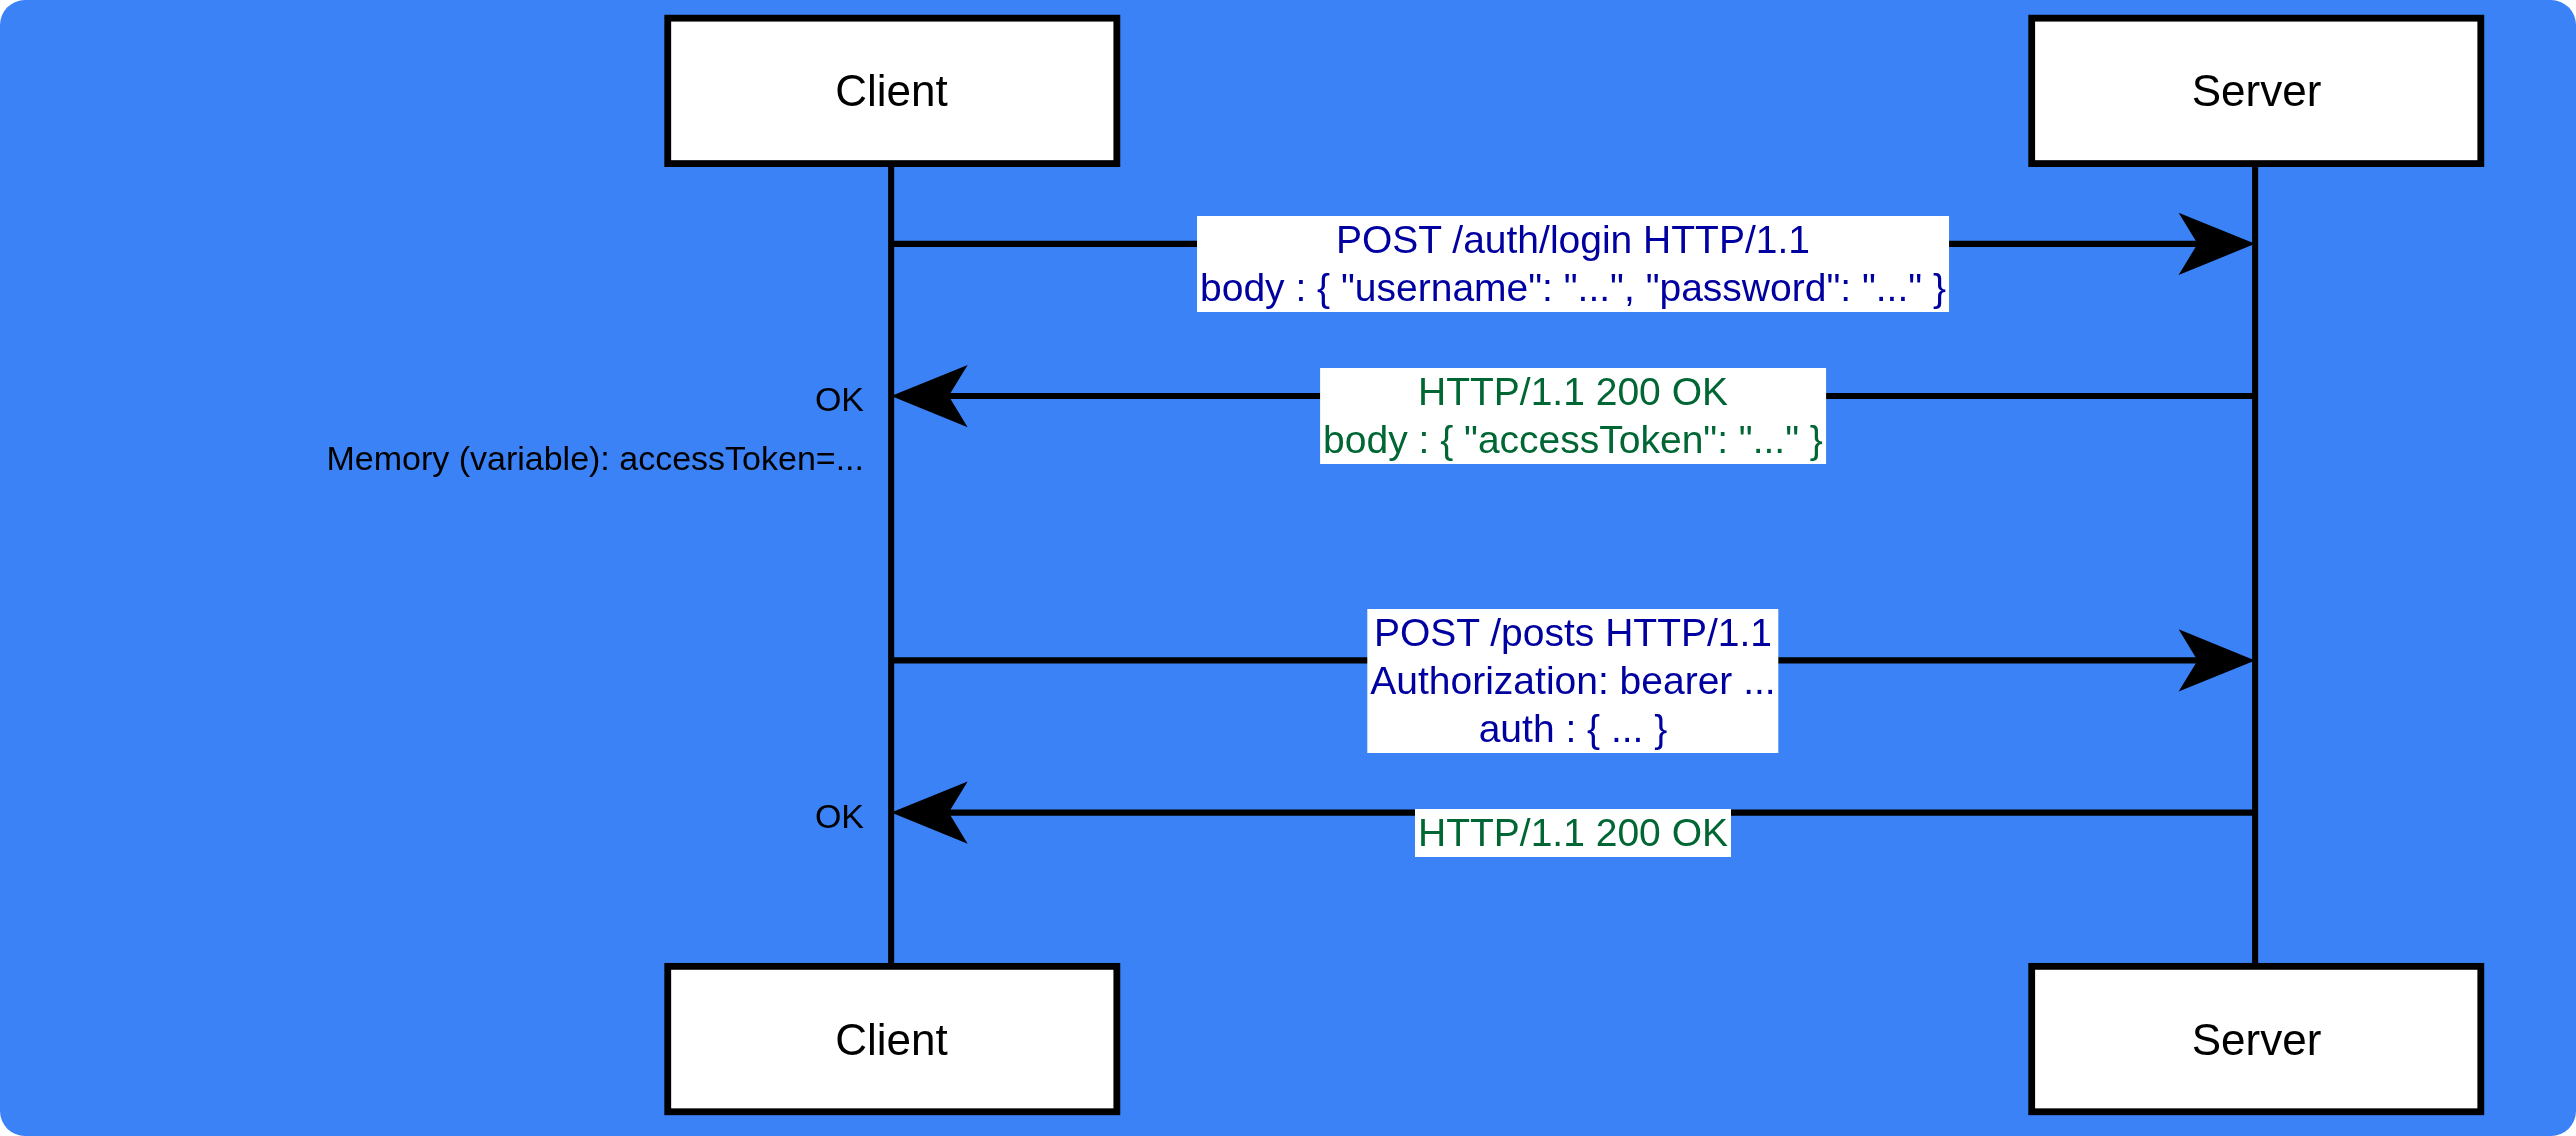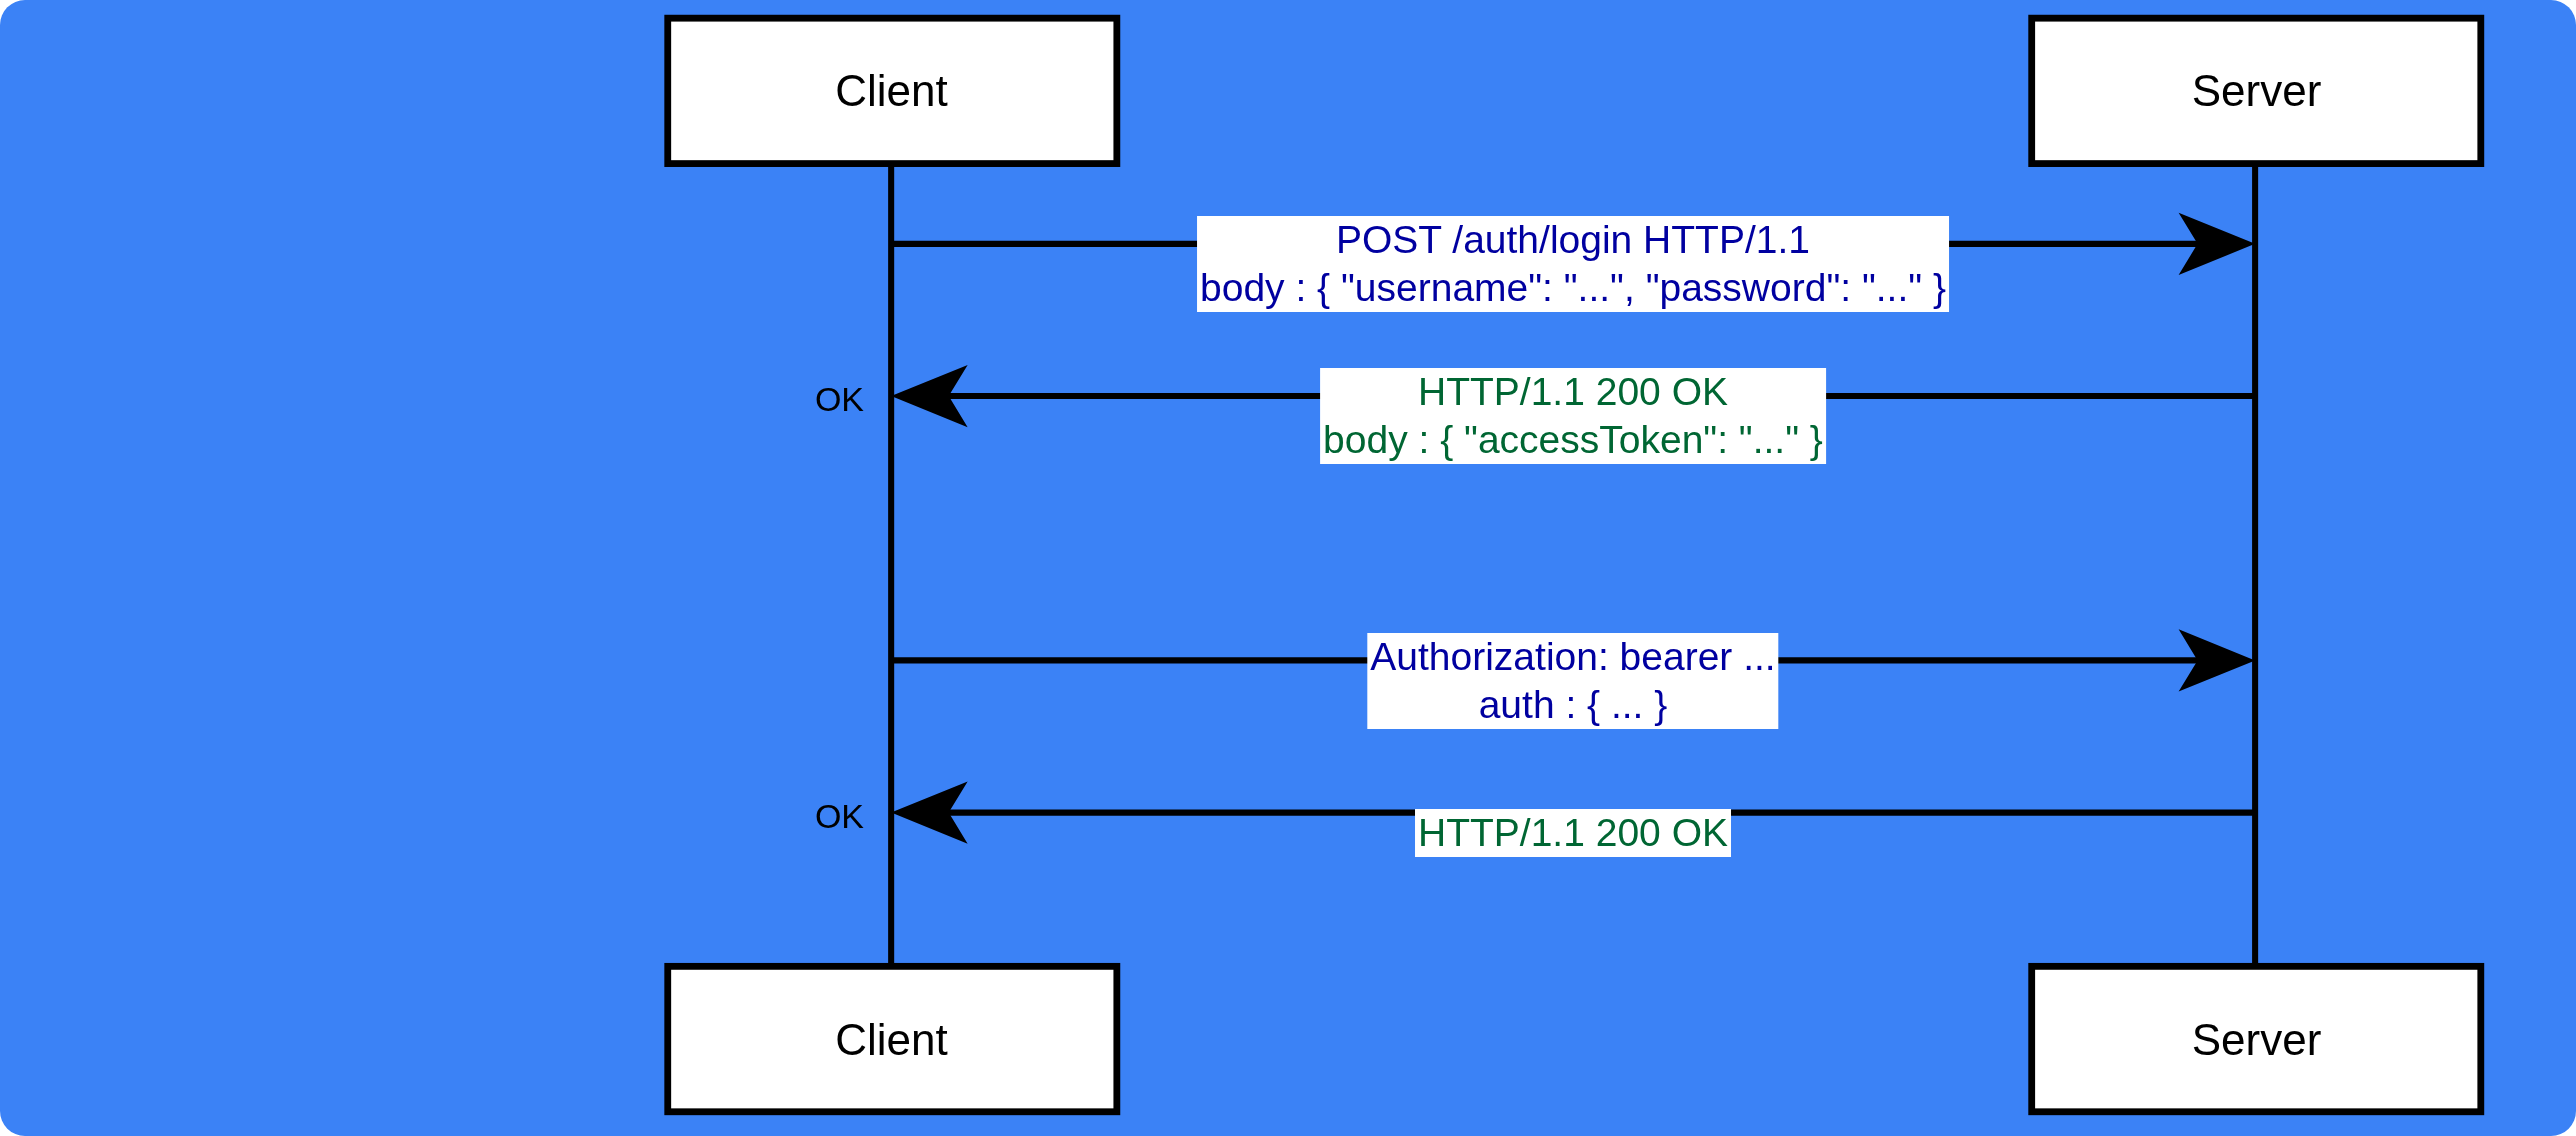--- a/index.html
+++ b/index.html
@@ -124,27 +124,29 @@
     <span class="msg-line-text">POST /auth/login HTTP/1.1</span>
     <span class="msg-line-text">body : { "username": "...", "password": "..." }</span>
   </div>
 
   <div class="msg-label response" style="left:1573px; top:396px;">
     <span class="msg-line-text">HTTP/1.1 200 OK</span>
     <span class="msg-line-text">body : { "accessToken": "..." }</span>
   </div>
 
   <div class="msg-label request" style="left:1573px; top:661px;">
+    <span class="msg-line-text">POST /posts HTTP/1.1</span>
     <span class="msg-line-text">Authorization: bearer ...</span>
     <span class="msg-line-text">auth : { ... }</span>
   </div>
 
   <div class="msg-label response" style="left:1573px; top:813px;">
     <span class="msg-line-text">HTTP/1.1 200 OK</span>
   </div>
 
   <div class="side-note" style="left:864px; top:399px;">OK</div>
 
+  <div class="side-note" style="left:864px; top:458px;">Memory (variable): accessToken=...</div>
 
   <div class="side-note" style="left:864px; top:816px;">OK</div>
 
 </div>
 
 
 </body></html>

